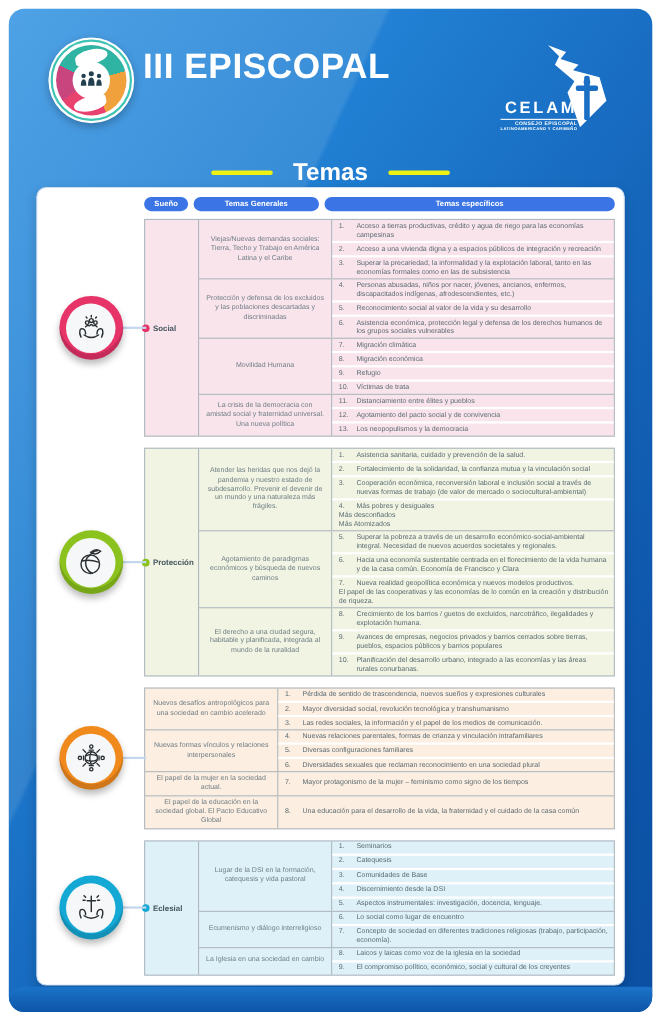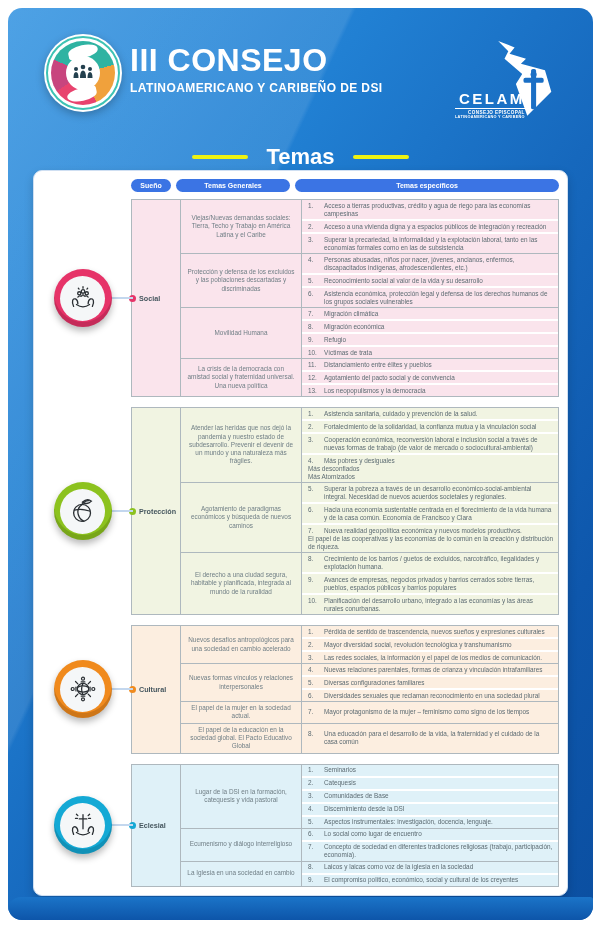--- a/index.html
+++ b/index.html
@@ -85,22 +85,21 @@
           <circle cx="6" cy="7" r="2"></circle>
             <path d="M3.5 16 q0-6 2.5-6 q2.5 0 2.5 6 z"></path>
           <circle cx="13" cy="5" r="2.3"></circle>
             <path d="M10 16 q0-7.5 3-7.5 q3 0 3 7.5 z"></path>
           <circle cx="20" cy="7" r="2"></circle>
             <path d="M17.5 16 q0-6 2.5-6 q2.5 0 2.5 6 z"></path>
         </svg>
       </div>
     </div>
     <div class="title-block">
-      <div class="congress-title">III CONSEJO</div>
-      <div class="congress-subtitle">LATINOAMERICANO Y CARIBEÑO DE DSI</div>
+      <div class="congress-title">III EPISCOPAL</div>
     </div>
     <div class="celam">
       <svg class="celam-map" width="78" height="86" viewBox="0 0 60 68">
         <path fill="#ffffff" d="M8 4 L21 9 L17 14 L30 18 L26 22 L45 27 L50 44 L31 63 L22 38 L27 30 L13 18 L16 12 Z"></path>
         <rect x="34" y="26" width="4" height="32" rx="1.5" fill="#1a6fc5"></rect>
         <rect x="28" y="33" width="16" height="4" rx="1.5" fill="#1a6fc5"></rect>
         <circle cx="36" cy="30.5" r="2.4" fill="#1a6fc5"></circle>
       </svg>
       <div class="celam-text">
         <div class="celam-name">CELAM</div>
@@ -366,24 +365,20 @@
                     <path d="M8.5 14 v4"></path>
     <circle cx="27" cy="16" r="1.6"></circle>
                     <path d="M23.5 14 v4"></path>
     <path d="M8 8 l2.5 2.5 M24 8 l-2.5 2.5 M8 24 l2.5 -2.5 M24 24 l-2.5 -2.5"></path>
   </svg>
                 </div>
       </div>
       <div class="connector"></div>
     </div>
     <div class="grid">
-      <div class="suenio-cell">
-        <span class="dot"></span>
-        <span class="sec-label">Cultural</span>
-      </div>
       <div class="groups">
                 <div class="group">
                   <div class="general">Nuevos desafíos antropológicos para una sociedad en cambio acelerado</div>
                   <div class="items">
                     <div class="item">
                       <div class="item-main">
                         <span class="num">1.</span>
                         <span class="txt">Pérdida de sentido de trascendencia, nuevos sueños y expresiones culturales</span>
                       </div>
                     </div>

